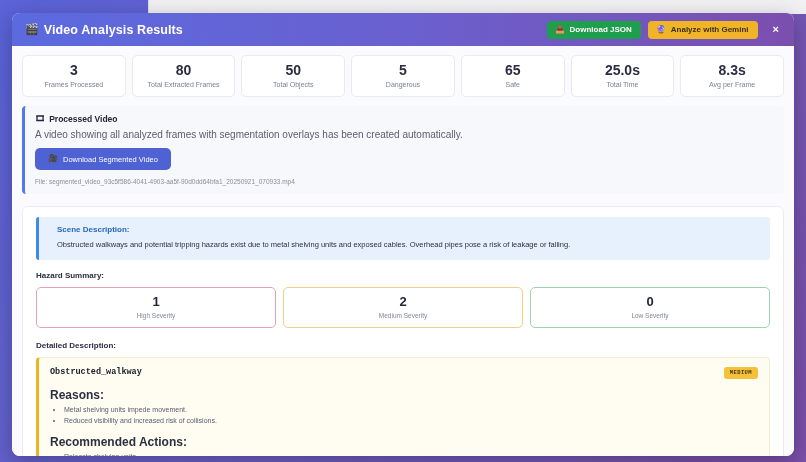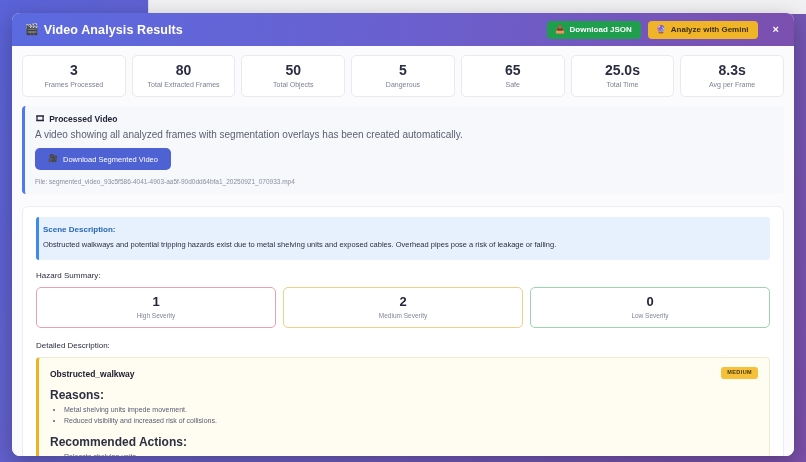--- a/index.html
+++ b/index.html
@@ -122,48 +122,48 @@
     border: 1px solid #ececf2;
     border-radius: 6px;
     padding: 10px 13px 12px;
     height: 267px;
     overflow: hidden;
   }
   .scene-box {
     background: #e7f1fd;
     border-left: 3px solid #3c8be8;
     border-radius: 3px;
-    padding: 8px 4px 9px;
+    padding: 8px 18px 9px;
     margin-bottom: 11px;
   }
   .scene-label { font-size: 8px; font-weight: bold; color: #2866b8; margin-bottom: 6px; }
   .scene-text { font-size: 7.5px; color: #2b2f40; line-height: 1.4; }
   .section-label {
-    font-size: 8px; font-weight: normal; color: #2b2d42;
+    font-size: 8px; font-weight: bold; color: #2b2d42;
     margin-bottom: 7px;
   }
   .hazards { display: grid; grid-template-columns: repeat(3, 1fr); gap: 7px; margin-bottom: 13px; }
   .hazard {
     border-radius: 5px; text-align: center;
     padding: 7px 2px 8px; background: #fff;
   }
   .hazard.high   { border: 1px solid #e7a2ad; }
   .hazard.medium { border: 1px solid #f0cf86; }
   .hazard.low    { border: 1px solid #9cd4b0; }
   .hazard-value { font-size: 13px; font-weight: bold; color: #23263a; line-height: 1.1; }
   .hazard-label { font-size: 6.5px; color: #828699; margin-top: 3px; }
   
   .obs-card {
     background: #fffdf2;
     border: 1px solid #f3ead0;
     border-left: 3px solid #e8b424;
     border-radius: 4px;
     padding: 9px 11px 11px;
   }
-  .obs-head { display: flex; align-items: flex-end; }
+  .obs-head { display: flex; align-items: flex-start; font-family: Liberation Mono, monospace; }
   .obs-title { font-size: 8.5px; font-weight: bold; color: #20222f; flex: 1; }
   .sev-badge {
     background: #f5c13b; color: #44370a;
     font-size: 5.5px; font-weight: bold;
     letter-spacing: .4px;
     padding: 3px 6px; border-radius: 3px;
     line-height: 1;
   }
   .obs-sub { font-size: 12px; font-weight: bold; color: #2d3040; margin: 9px 0 3px; }
   .obs-list { margin: 0; padding-left: 14px; }

